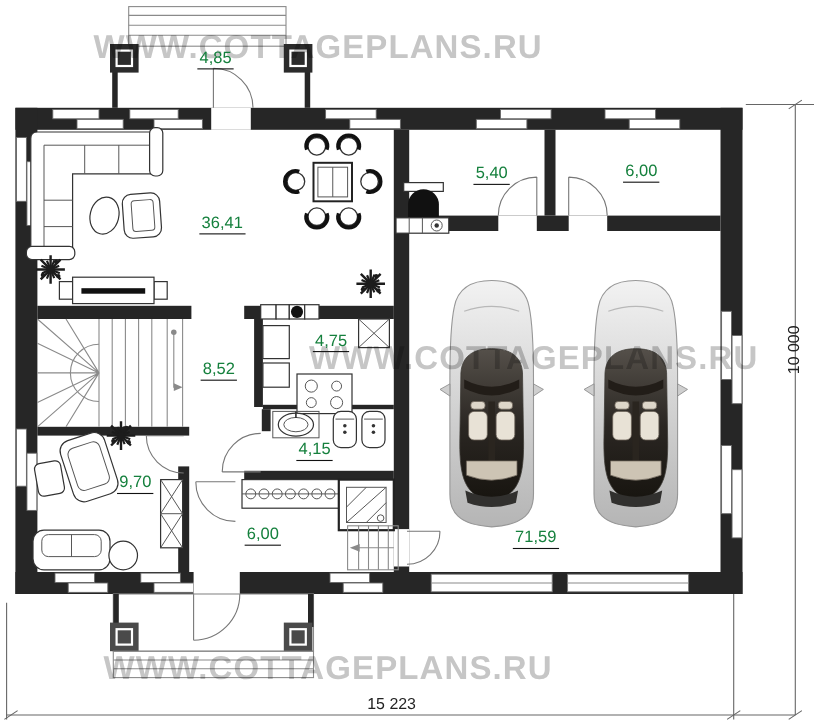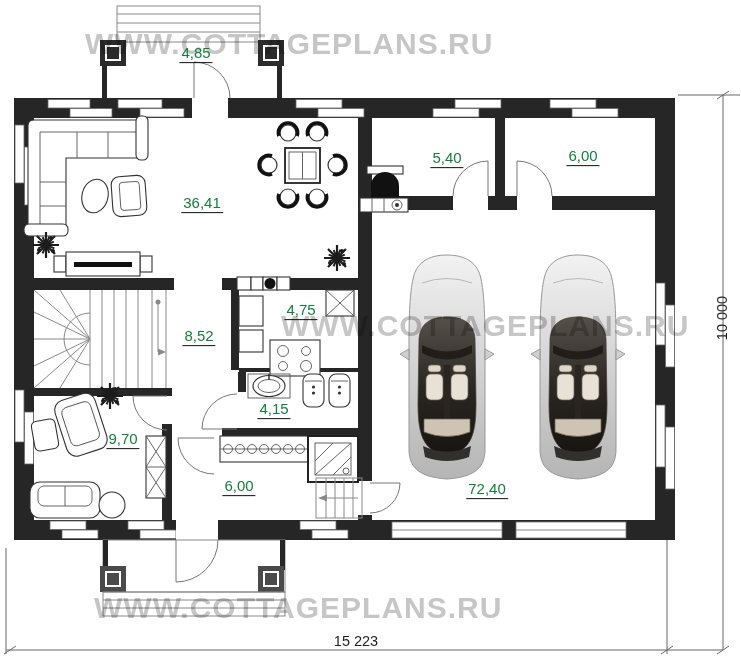--- a/index.html
+++ b/index.html
@@ -342,21 +342,21 @@
   <div class="wm" style="left:85px;top:29px;">WWW.COTTAGEPLANS.RU</div>
   <div class="wm" style="left:281px;top:311px;">WWW.COTTAGEPLANS.RU</div>
   <div class="wm" style="left:94px;top:593px;">WWW.COTTAGEPLANS.RU</div>
 
   <div class="area-label" style="left:196px;top:54px;">4,85</div>
   <div class="area-label" style="left:202px;top:204px;">36,41</div>
   <div class="area-label" style="left:447px;top:159px;">5,40</div>
   <div class="area-label" style="left:583px;top:157px;">6,00</div>
   <div class="area-label" style="left:199px;top:337px;">8,52</div>
   <div class="area-label" style="left:301px;top:311px;">4,75</div>
-  <div class="area-label" style="left:274px;top:410px;">4,15</div>
+  <div class="area-label" style="left:286px;top:410px;">4,15</div>
   <div class="area-label" style="left:123px;top:440px;">9,70</div>
   <div class="area-label" style="left:239px;top:487px;">6,00</div>
-  <div class="area-label" style="left:487px;top:490px;">72,40</div>
+  <div class="area-label" style="left:487px;top:490px;">71,59</div>
 
   <div class="dim-label" style="left:356px;top:641px;">15 223</div>
   <div class="dim-label vert" style="left:722px;top:318px;">10 000</div>
 
 </div>
 
 </body></html>

